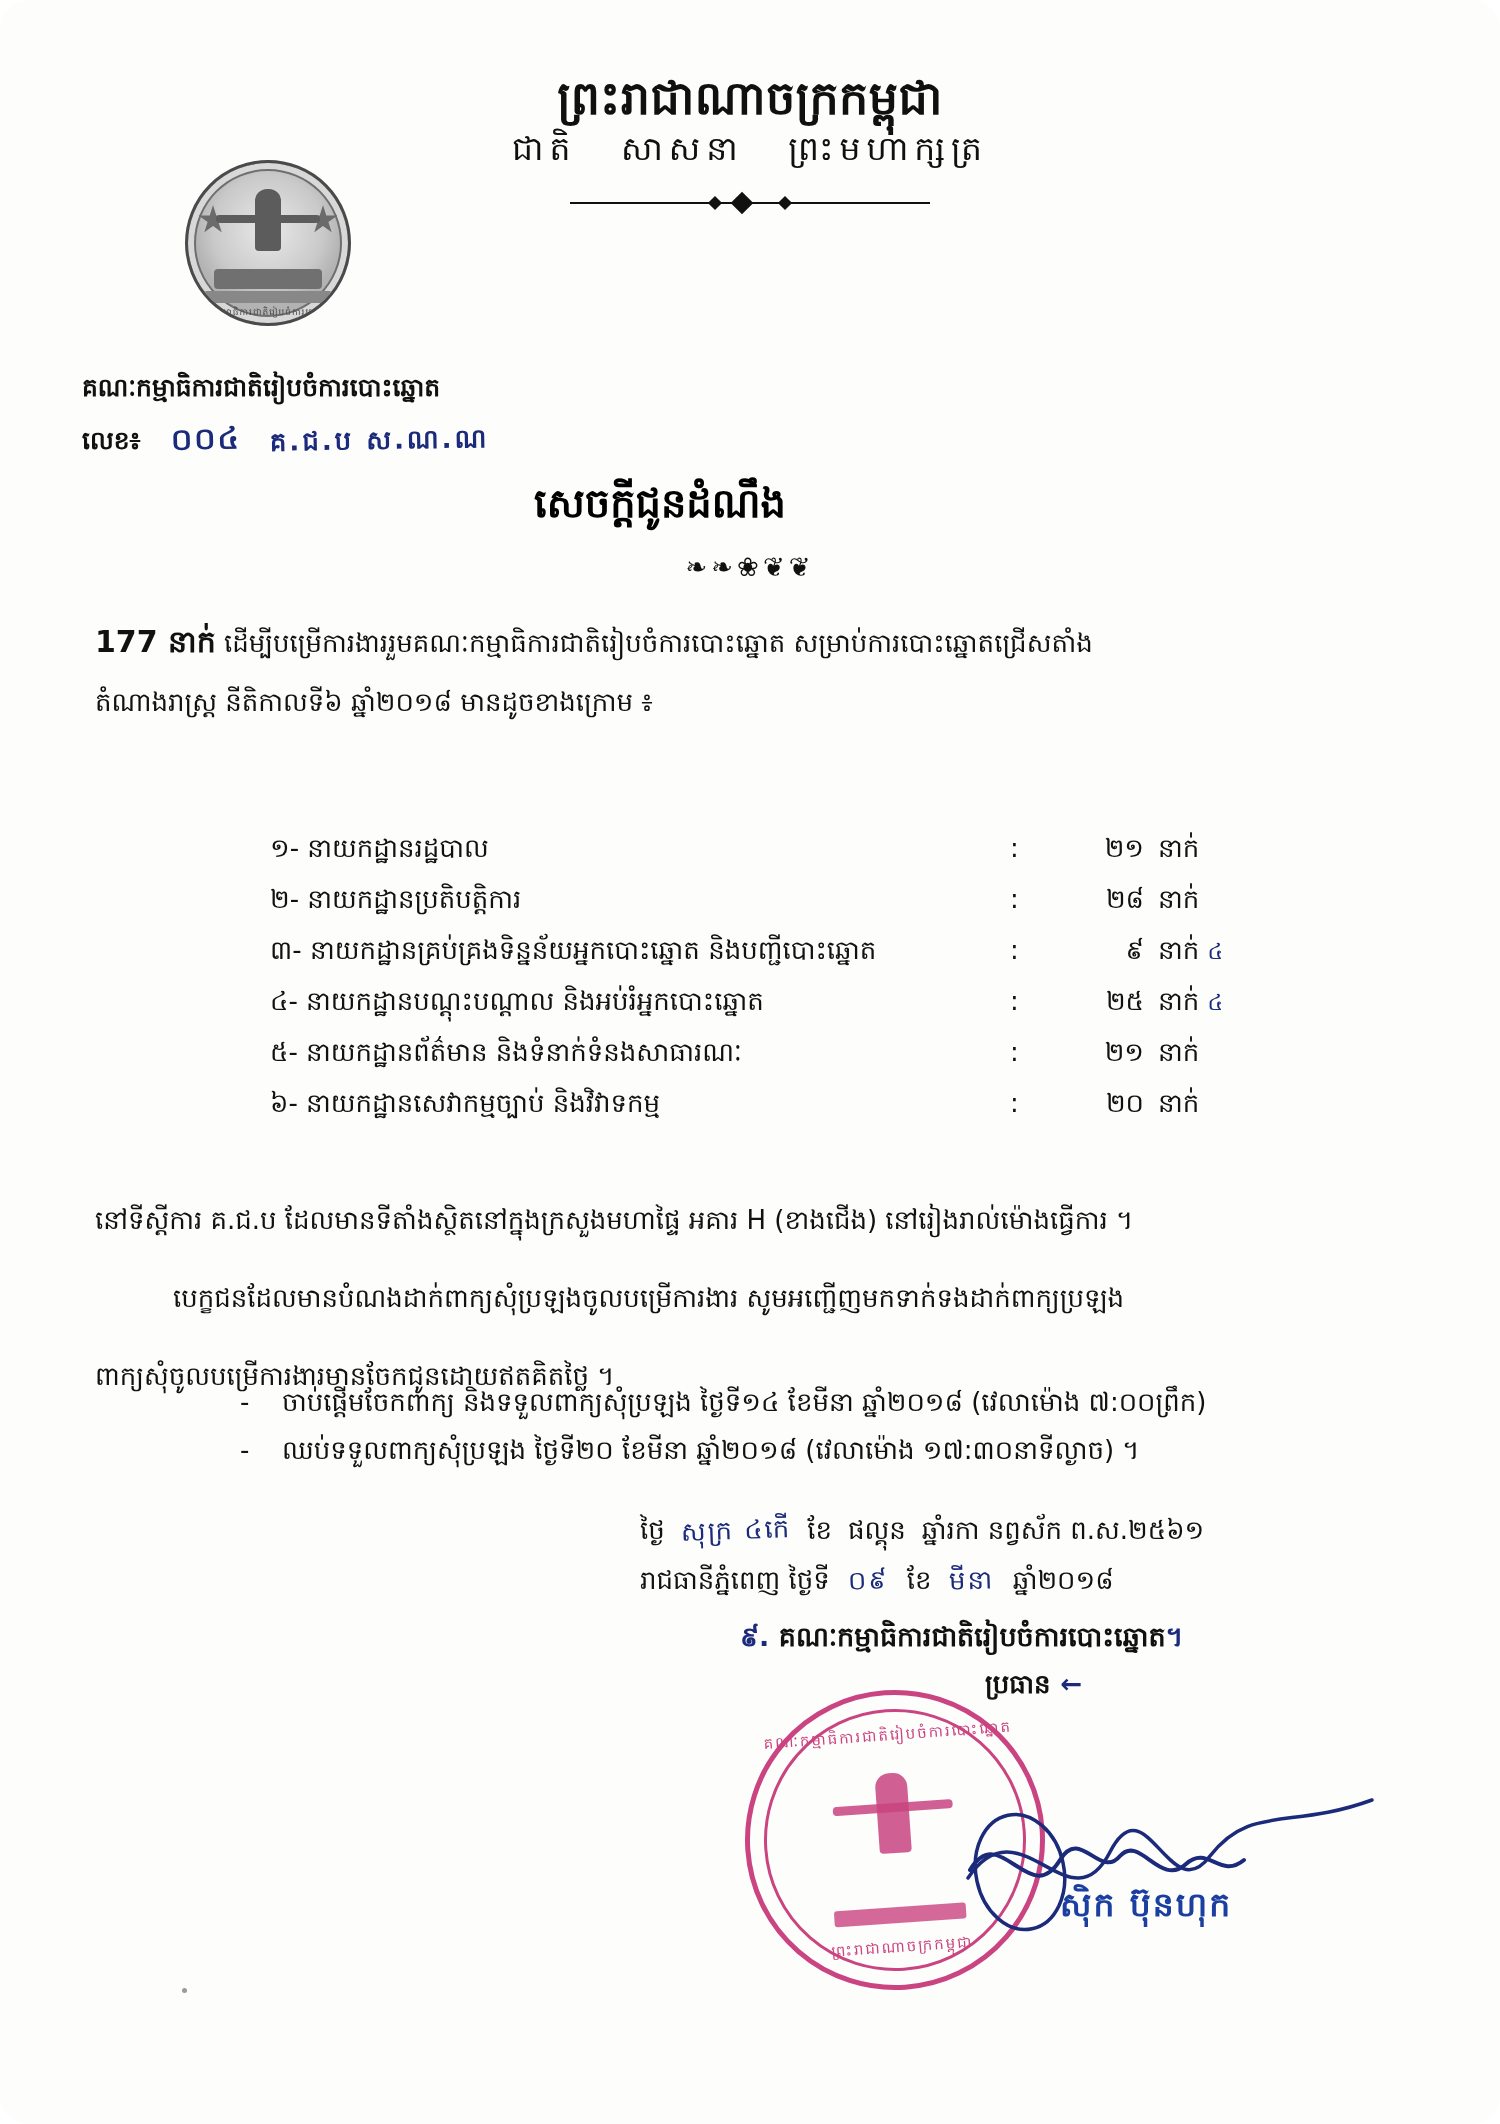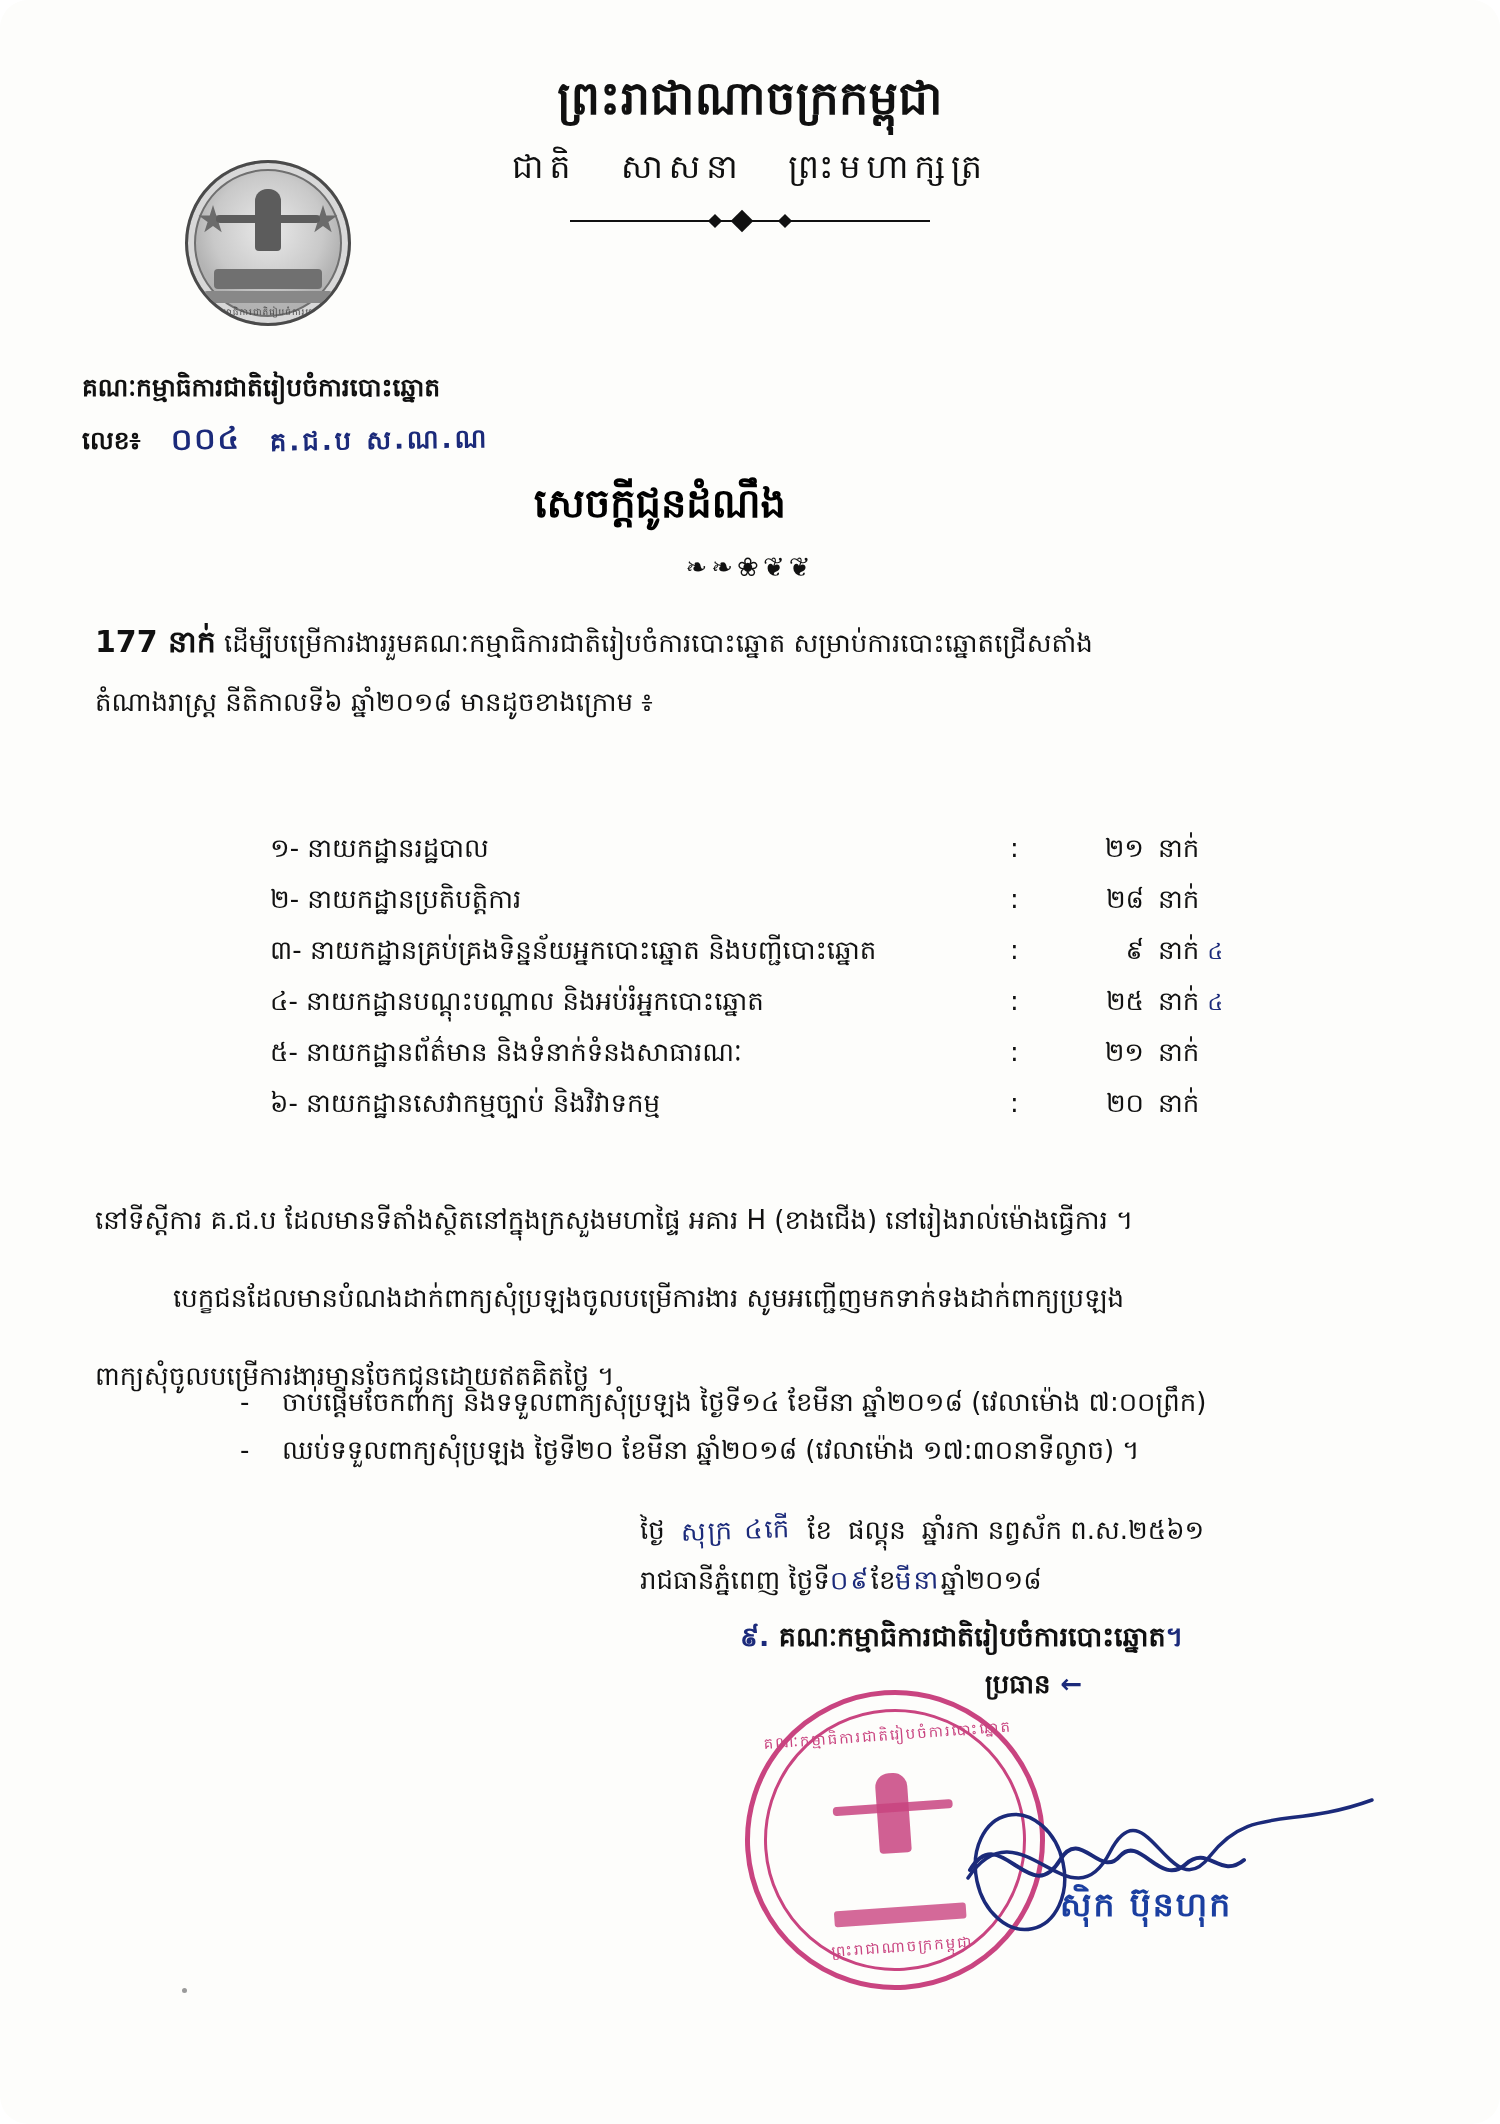--- a/index.html
+++ b/index.html
@@ -32,21 +32,21 @@
   .kingdom-title {
     font-size: 46px;
     font-weight: bold;
     color: #101010;
     letter-spacing: 0.5px;
     line-height: 1.25;
   }
   .motto {
     font-size: 33px;
     color: #101010;
-    margin-top: 18px;
+    margin-top: 0;
     letter-spacing: 6px;
   }
   .motto span { margin: 0 14px; }
 
   .divider {
     margin: 16px auto 0 auto;
     width: 360px;
     height: 22px;
     position: relative;
   }
@@ -275,21 +275,21 @@
   
   .dateblock {
     position: absolute;
     top: 1514px;
     left: 640px;
     width: 780px;
     font-size: 26px;
     color: #111;
   }
   .dateblock .line1 { display: flex; gap: 16px; align-items: center; }
-  .dateblock .line2 { margin-top: 12px; display: flex; align-items: baseline; }
+  .dateblock .line2 { margin-top: 12px; display: flex; gap: 18px; align-items: baseline; }
   .hand {
     color: #1b2a7a;
     font-family: "DejaVu Serif", serif;
     transform: rotate(-2deg);
     display: inline-block;
     letter-spacing: 2px;
   }
   .signer-line {
     position: absolute;
     top: 1620px;

